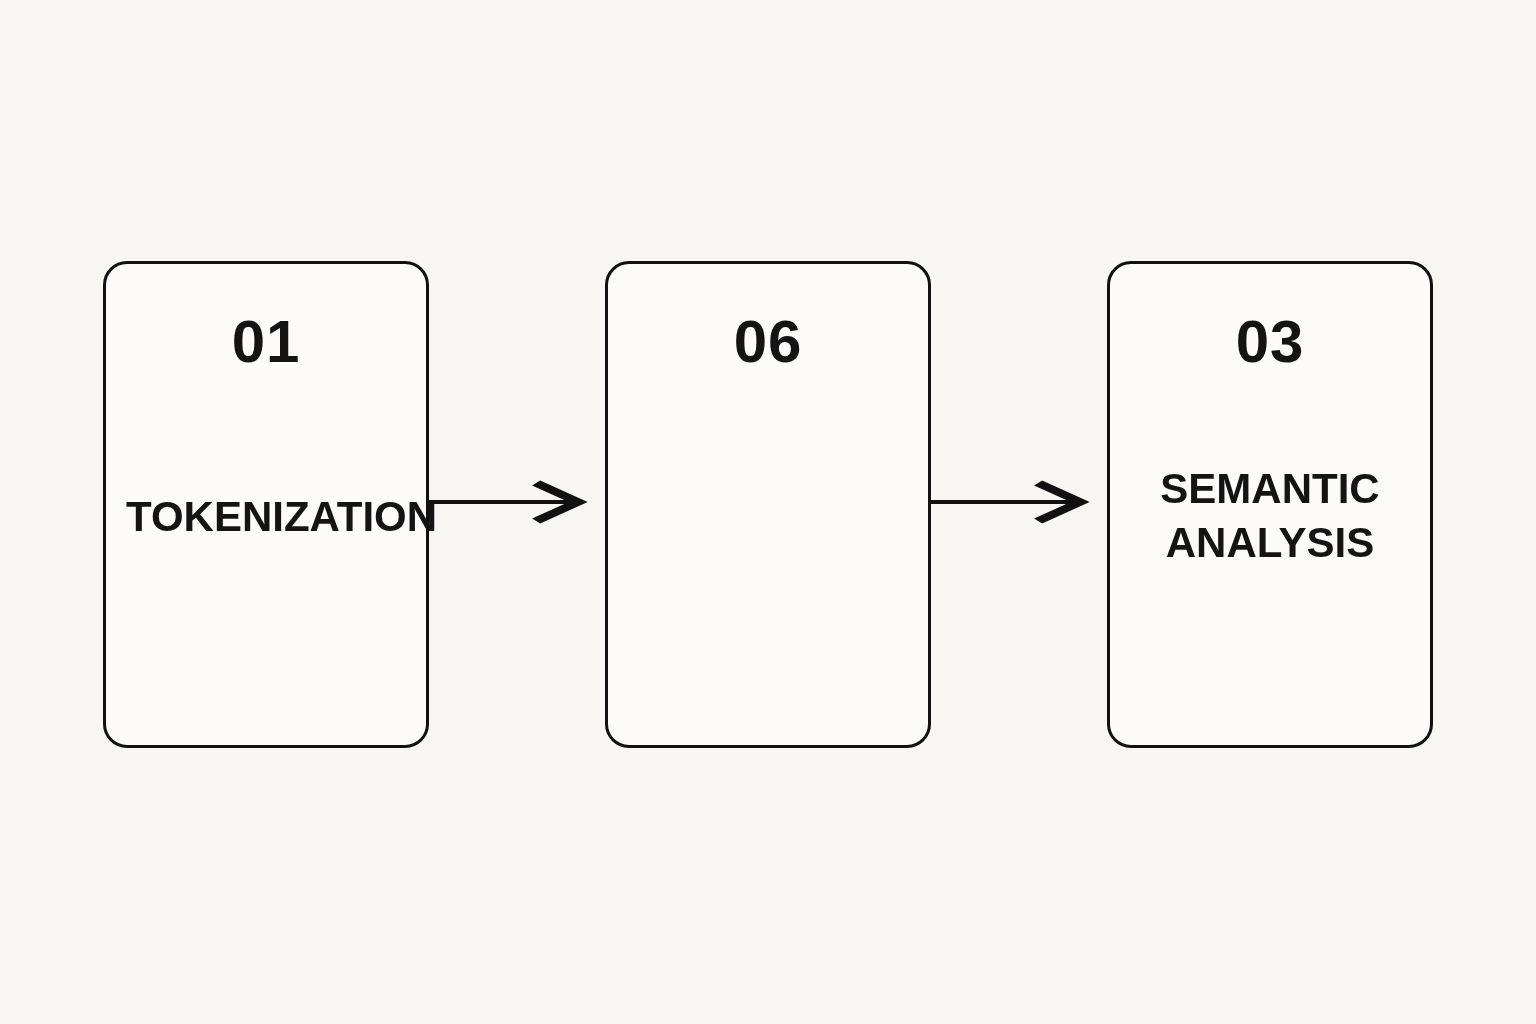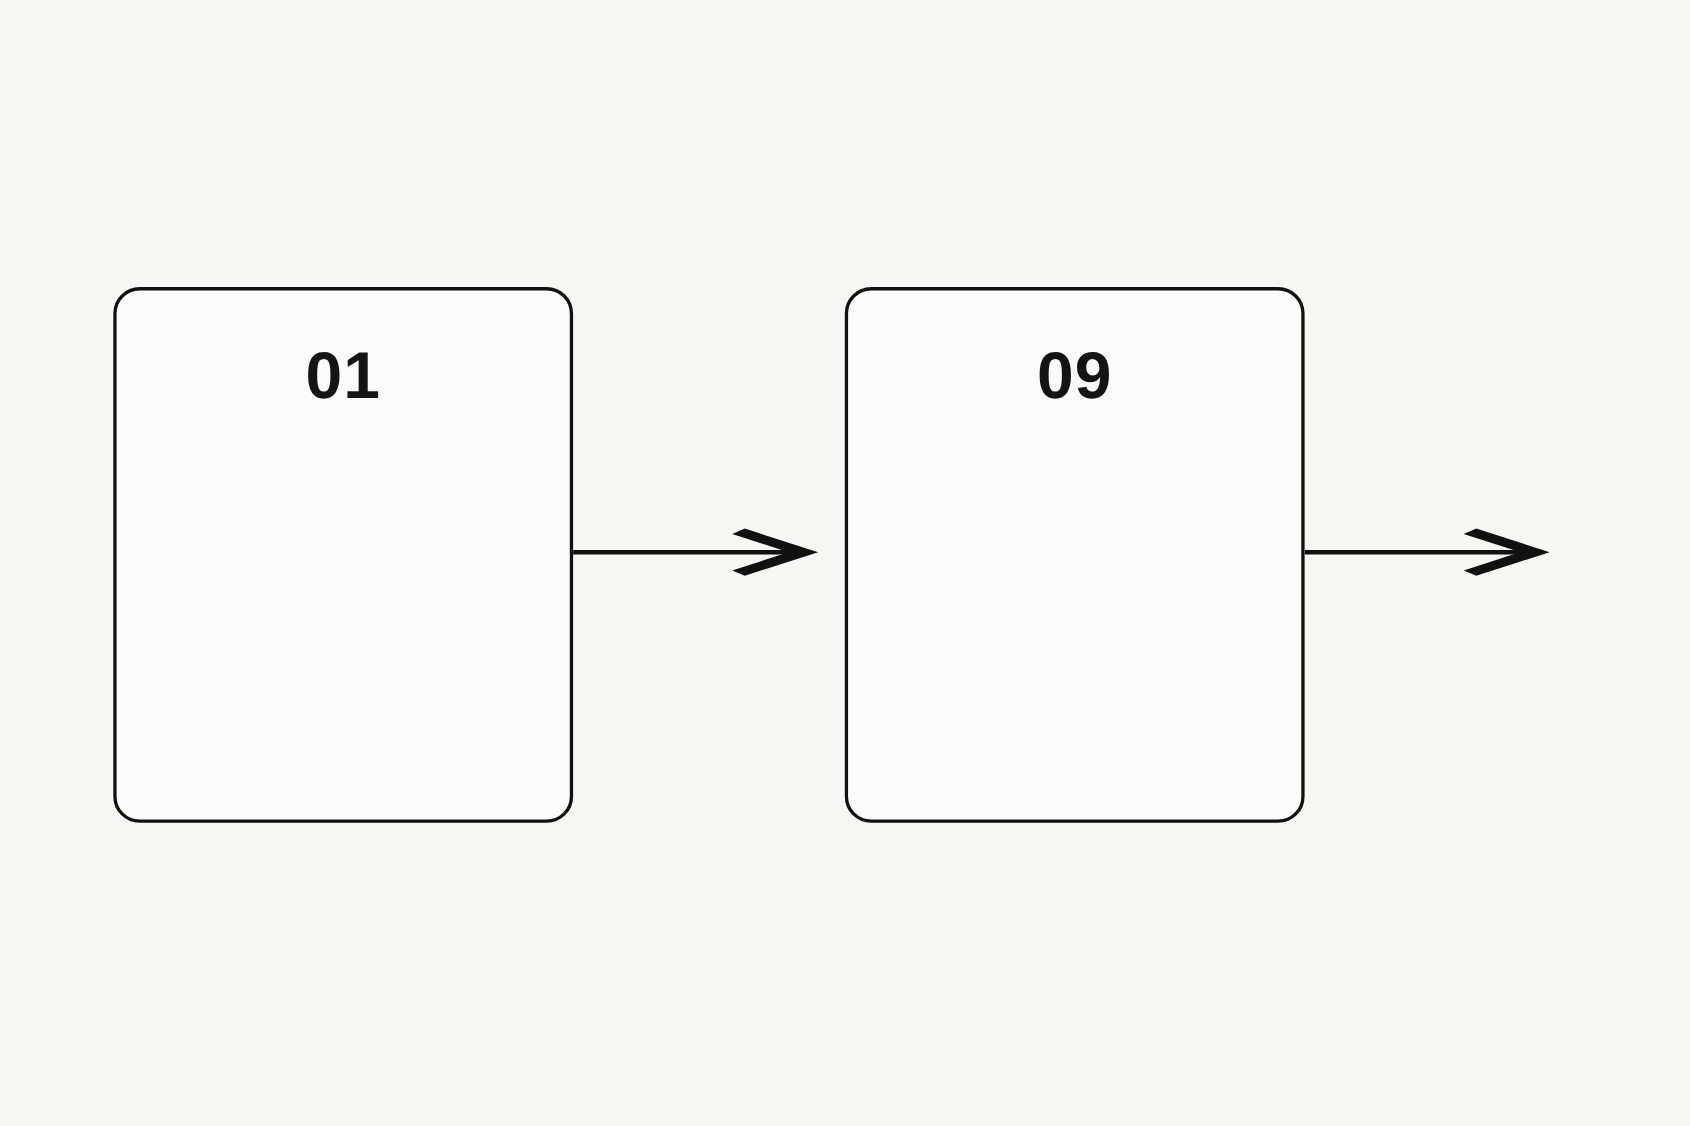--- a/index.html
+++ b/index.html
@@ -18,21 +18,21 @@
   .flow-row {
     position: absolute;
     top: 261px;
     left: 103px;
     width: 1330px;
     height: 487px;
     display: flex;
     align-items: stretch;
   }
   .step-card {
-    width: 418px;
+    width: 326px;
     height: 487px;
     box-sizing: border-box;
     background: #fcfbf9;
     border: 3.5px solid #111111;
     border-radius: 24px;
     position: relative;
     flex: 0 0 auto;
   }
   .step-number {
     position: absolute;
@@ -74,35 +74,40 @@
   }
 </style>
 </head>
 <body>
 
 <div class="canvas">
   <div class="flow-row">
 
     <div class="step-card">
       <div class="step-number">01</div>
+      <div class="step-label">TOKENIZATION</div>
     </div>
 
     <div class="connector">
       <svg viewBox="0 0 92 48" preserveAspectRatio="none">
         <line x1="0" y1="24" x2="77" y2="24" stroke="#111111" stroke-width="4"></line>
         <path d="M56 5 L78 24 L56 43" fill="none" stroke="#111111" stroke-width="6.5" stroke-linejoin="miter"></path>
       </svg>
     </div>
 
     <div class="step-card">
-      <div class="step-number">09</div>
+      <div class="step-number">06</div>
     </div>
 
     <div class="connector">
       <svg viewBox="0 0 92 48" preserveAspectRatio="none">
         <line x1="0" y1="24" x2="77" y2="24" stroke="#111111" stroke-width="4"></line>
         <path d="M56 5 L78 24 L56 43" fill="none" stroke="#111111" stroke-width="6.5" stroke-linejoin="miter"></path>
       </svg>
     </div>
 
+    <div class="step-card">
+      <div class="step-number">03</div>
+      <div class="step-label">SEMANTIC ANALYSIS</div>
+    </div>
 
   </div>
 </div>
 
 </body></html>

